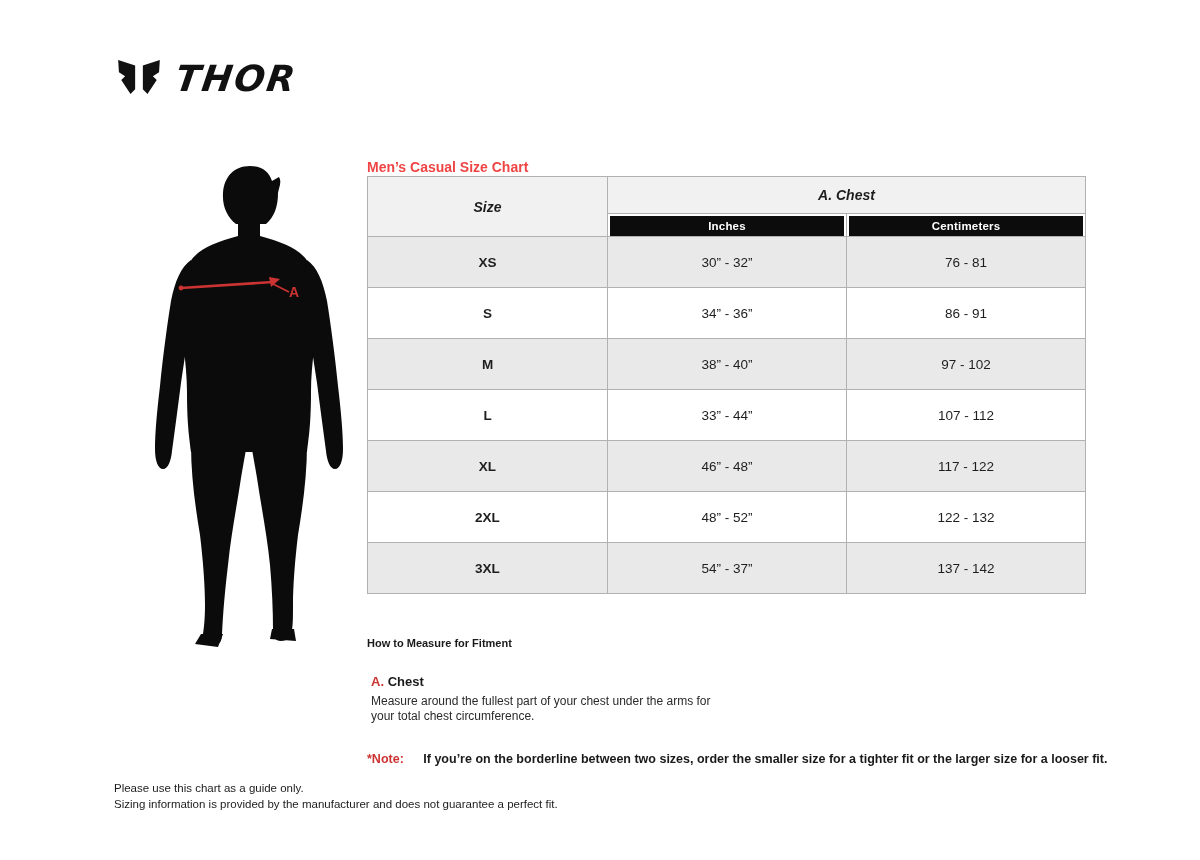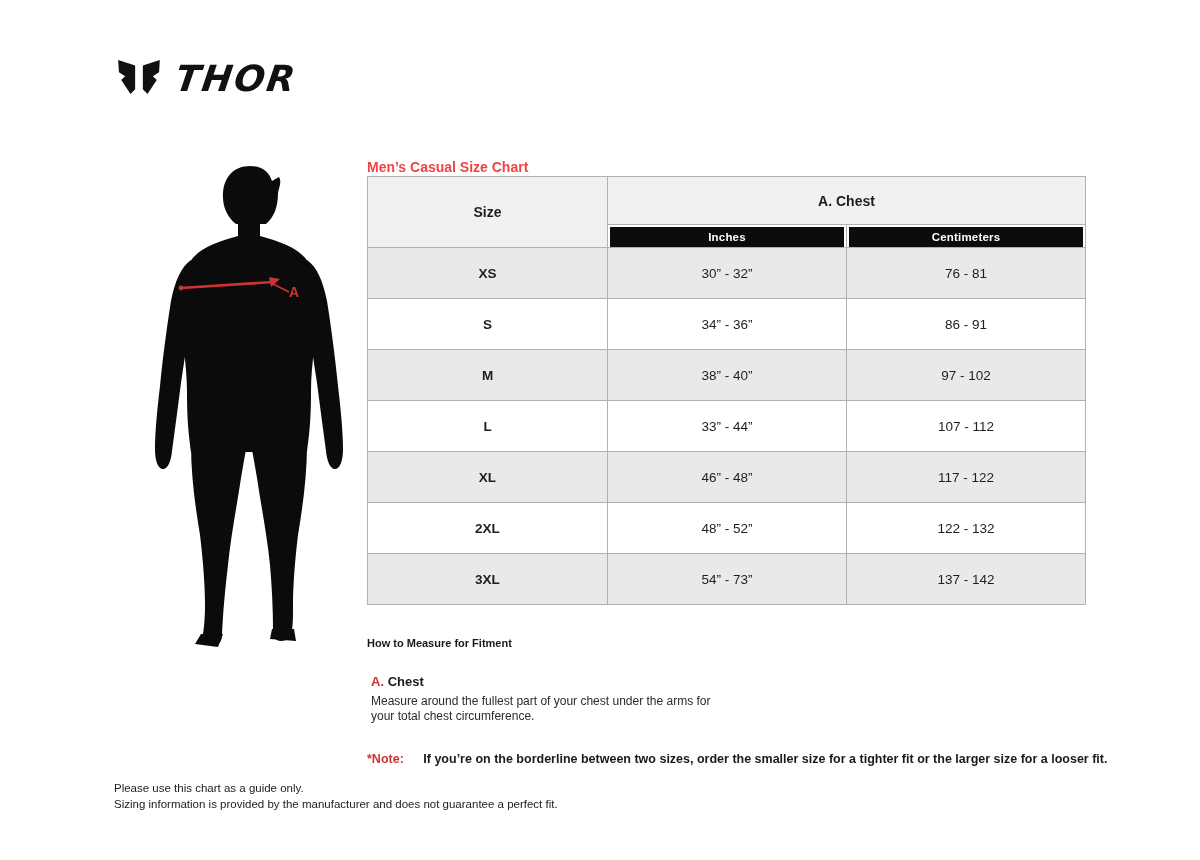--- a/index.html
+++ b/index.html
@@ -35,21 +35,21 @@
     font-size:11px; font-weight:bold; color:#1a1a1a;
   }
   
   .size-table-wrap { position:absolute; left:367px; top:176px; width:718px; }
   table { border-collapse:collapse; table-layout:fixed; width:718px; }
   td, th { border:1px solid #b1b1b1; text-align:center; vertical-align:middle; padding:0; }
   table { border:1px solid #9b9b9b; }
   th.size-head, th.group-head {
     background:#f1f1f1; font-size:14px; font-weight:bold; color:#1d1d1d;
   }
-  tr.head-row   { height:48px; }
+  tr.head-row   { height:37px;font-style:italic; }
   tr.subhead-row{ height:22px; }
   tr.subhead-row td { background:#ffffff; border-top:none; }
   .bar {
     margin:2px 2px 0 2px; height:20px; background:#0c0c0c; color:#ffffff;
     display:flex; align-items:center; justify-content:center;
     font-size:11.5px; font-weight:bold; letter-spacing:0.2px;
   }
   tr.data-row { height:51px; font-size:13.5px; color:#1e1e1e; }
   tr.data-row td:first-child { font-weight:bold;margin-left:14px; }
   tr.alt td { background:#e9e9e9; }
@@ -157,21 +157,21 @@
       <td>46” - 48”</td>
       <td>117 - 122</td>
     </tr>
     <tr class="data-row plain">
       <td>2XL</td>
       <td>48” - 52”</td>
       <td>122 - 132</td>
     </tr>
     <tr class="data-row alt">
       <td>3XL</td>
-      <td>54” - 73”</td>
+      <td>54” - 37”</td>
       <td>137 - 142</td>
     </tr>
   </tbody>
     </table>
 </div>
 
 <div class="howto-title">How to Measure for Fitment</div>
 
 <div class="measure-item">
   <div class="item-head">

